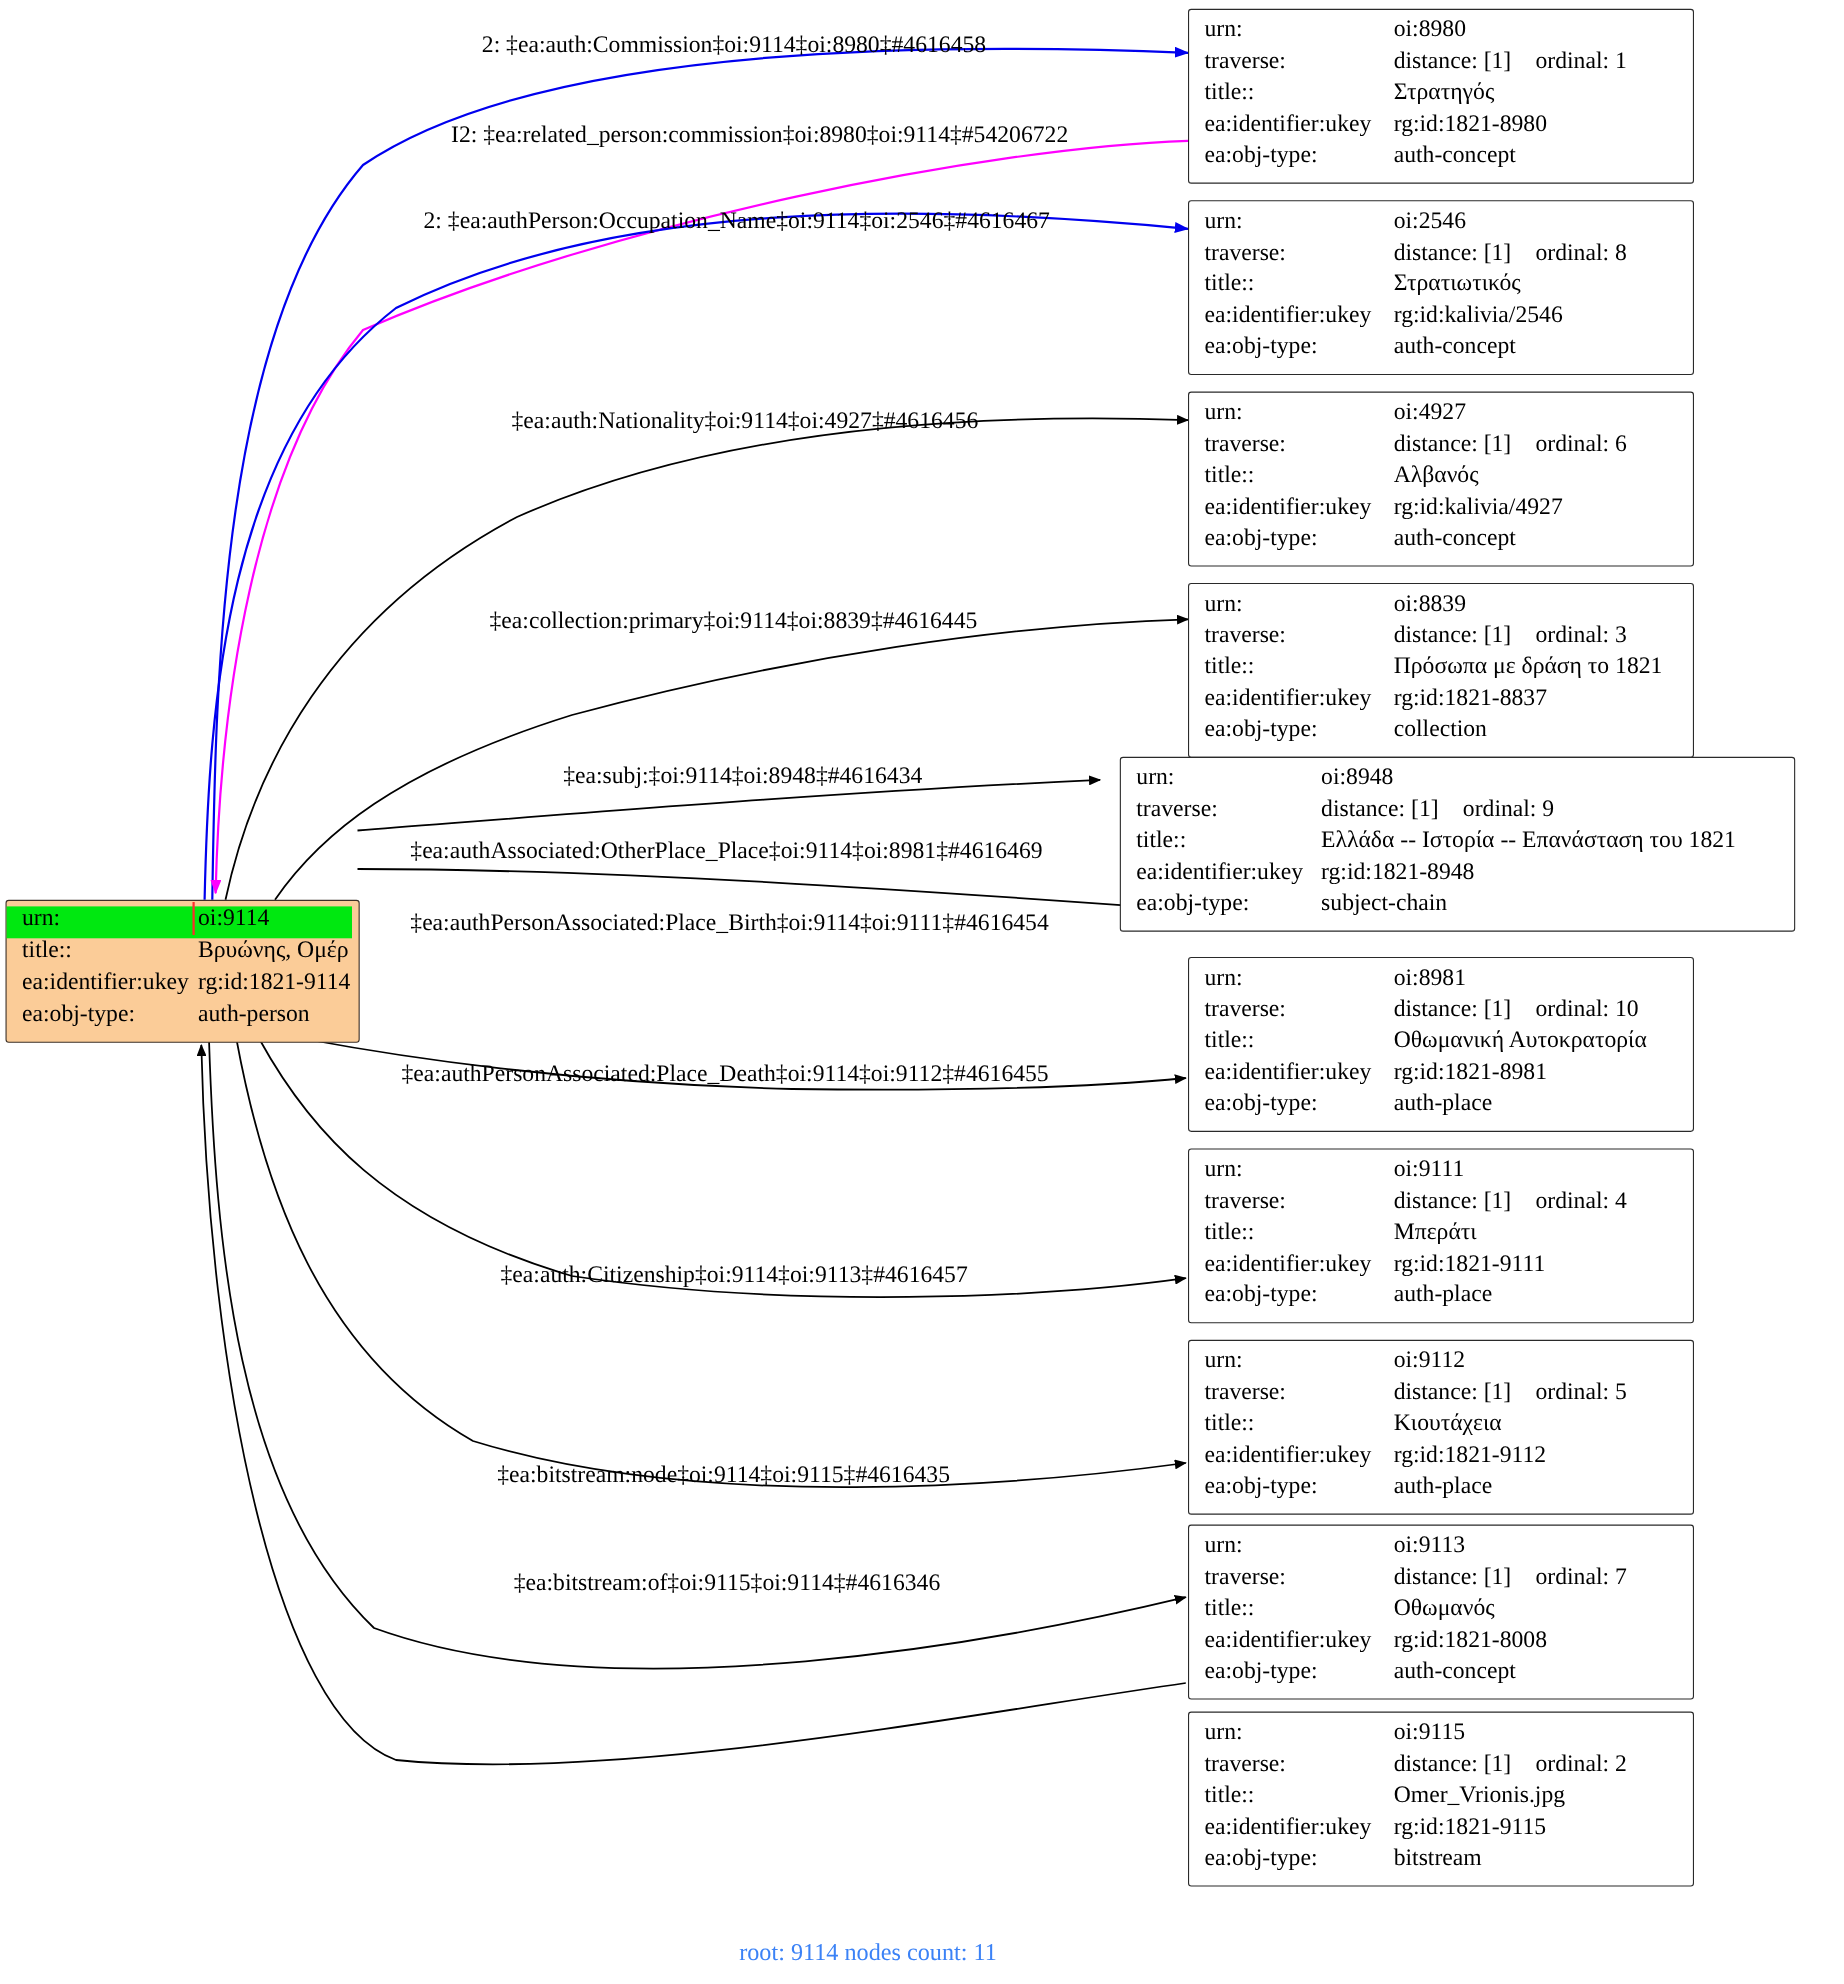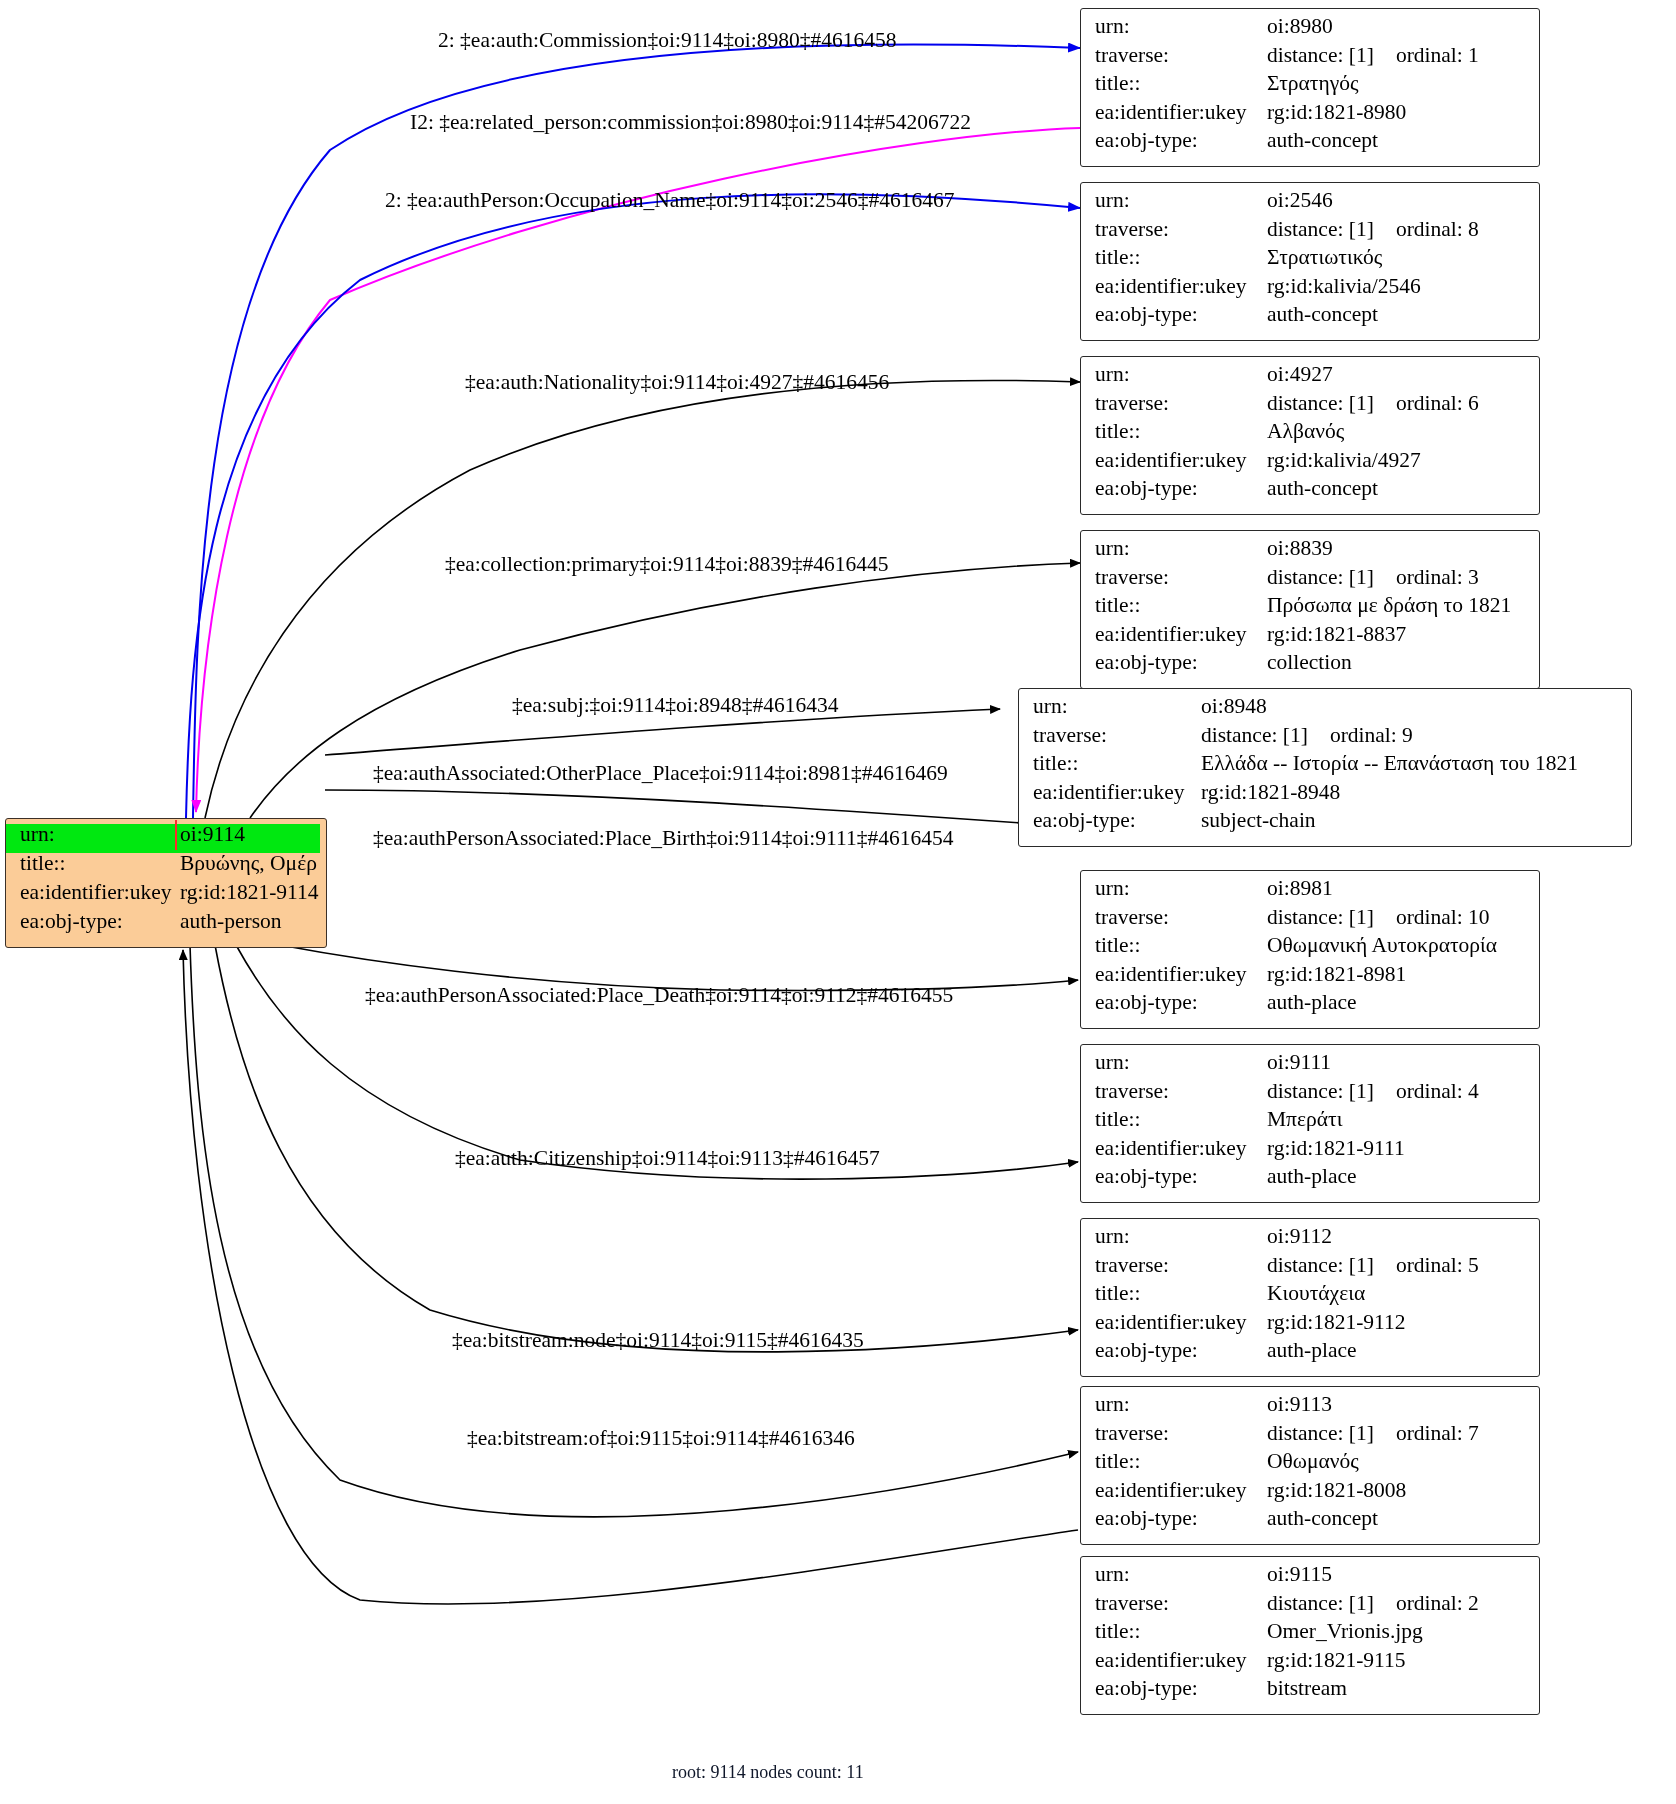--- a/index.html
+++ b/index.html
@@ -88,23 +88,23 @@
 
   .edge-label {
     position: absolute;
     font-size: 21.5px;
     white-space: nowrap;
     line-height: 1;
     color: #000;
   }
   .footer {
     position: absolute;
-    font-size: 18px;
+    font-size: 22px;
     white-space: nowrap;
-    color: #0f172a;
+    color: #3b82f6;
   }
   .ord { padding-left: 22px; }
 </style>
 </head>
 <body>
 
 <div id="canvas">
 
   <svg id="edges" viewBox="0 0 1676 1804">
     <defs>
@@ -404,20 +404,20 @@
   </div>
 
   <div class="edge-label" style="left:438px; top:30px;">2: ‡ea:auth:Commission‡oi:9114‡oi:8980‡#4616458</div>
   <div class="edge-label" style="left:410px; top:112px;">I2: ‡ea:related_person:commission‡oi:8980‡oi:9114‡#54206722</div>
   <div class="edge-label" style="left:385px; top:190px;">2: ‡ea:authPerson:Occupation_Name‡oi:9114‡oi:2546‡#4616467</div>
   <div class="edge-label" style="left:465px; top:372px;text-align:right;">‡ea:auth:Nationality‡oi:9114‡oi:4927‡#4616456</div>
   <div class="edge-label" style="left:445px; top:554px;">‡ea:collection:primary‡oi:9114‡oi:8839‡#4616445</div>
   <div class="edge-label" style="left:512px; top:695px;">‡ea:subj:‡oi:9114‡oi:8948‡#4616434</div>
   <div class="edge-label" style="left:373px; top:763px;">‡ea:authAssociated:OtherPlace_Place‡oi:9114‡oi:8981‡#4616469</div>
   <div class="edge-label" style="left:373px; top:828px;">‡ea:authPersonAssociated:Place_Birth‡oi:9114‡oi:9111‡#4616454</div>
-  <div class="edge-label" style="left:365px; top:966px;margin-top:19px;">‡ea:authPersonAssociated:Place_Death‡oi:9114‡oi:9112‡#4616455</div>
+  <div class="edge-label" style="left:365px; top:966px;">‡ea:authPersonAssociated:Place_Death‡oi:9114‡oi:9112‡#4616455</div>
   <div class="edge-label" style="left:455px; top:1148px;">‡ea:auth:Citizenship‡oi:9114‡oi:9113‡#4616457</div>
   <div class="edge-label" style="left:452px; top:1330px;">‡ea:bitstream:node‡oi:9114‡oi:9115‡#4616435</div>
   <div class="edge-label" style="left:467px; top:1428px;">‡ea:bitstream:of‡oi:9115‡oi:9114‡#4616346</div>
 
   <div class="footer" style="left:672px; top:1762px;">root: 9114 nodes count: 11</div>
 
 </div>
 
 </body></html>

